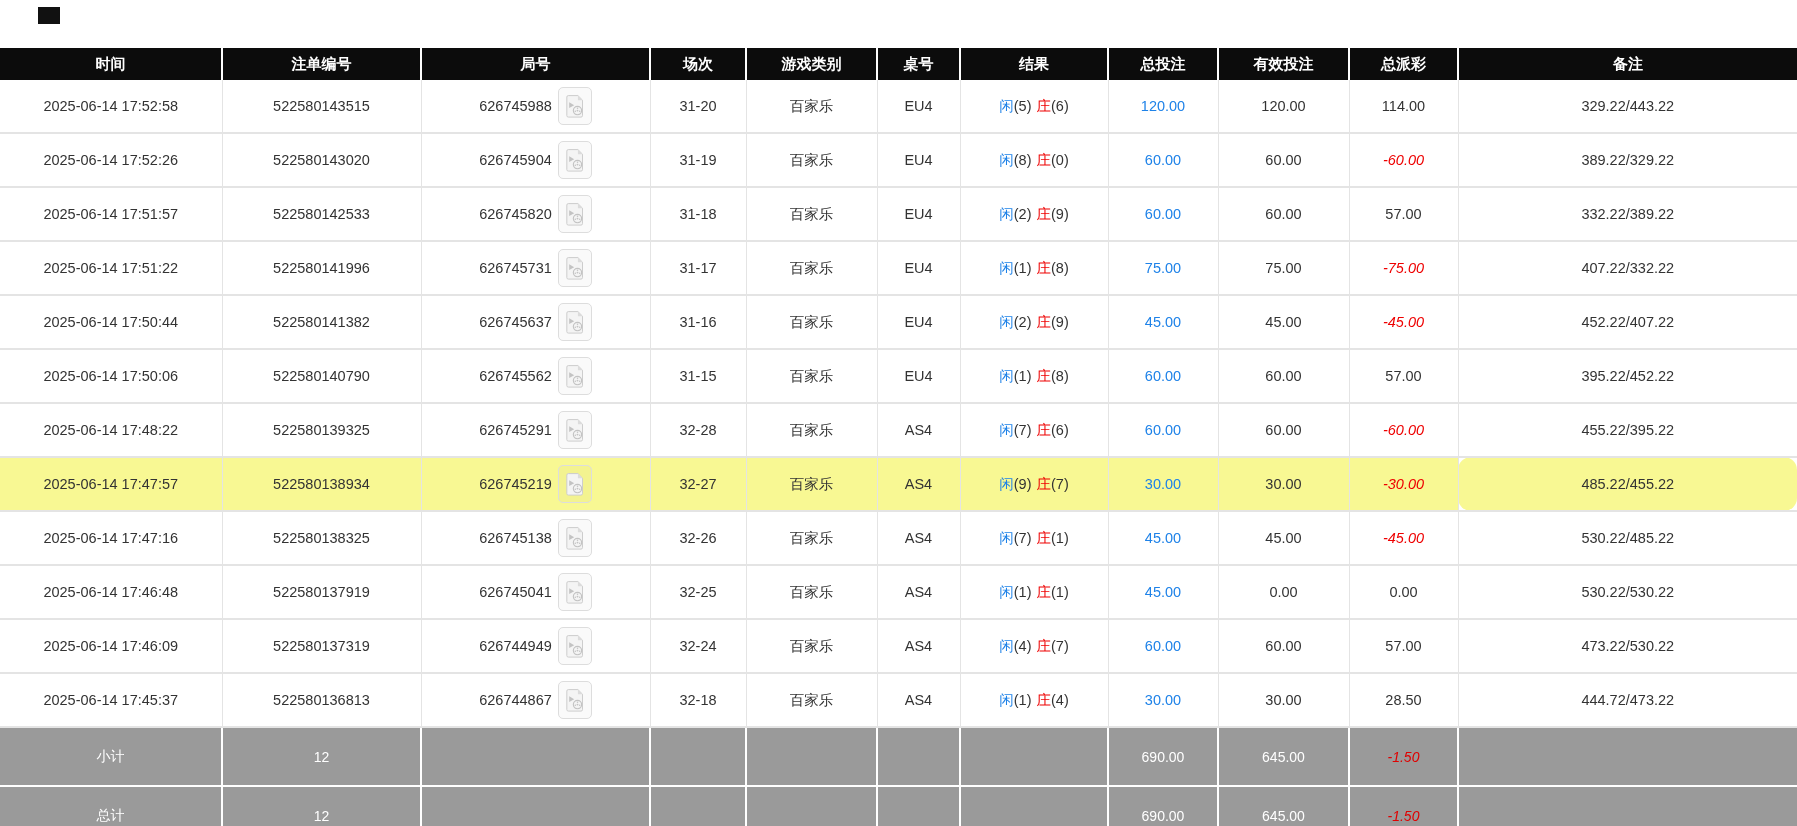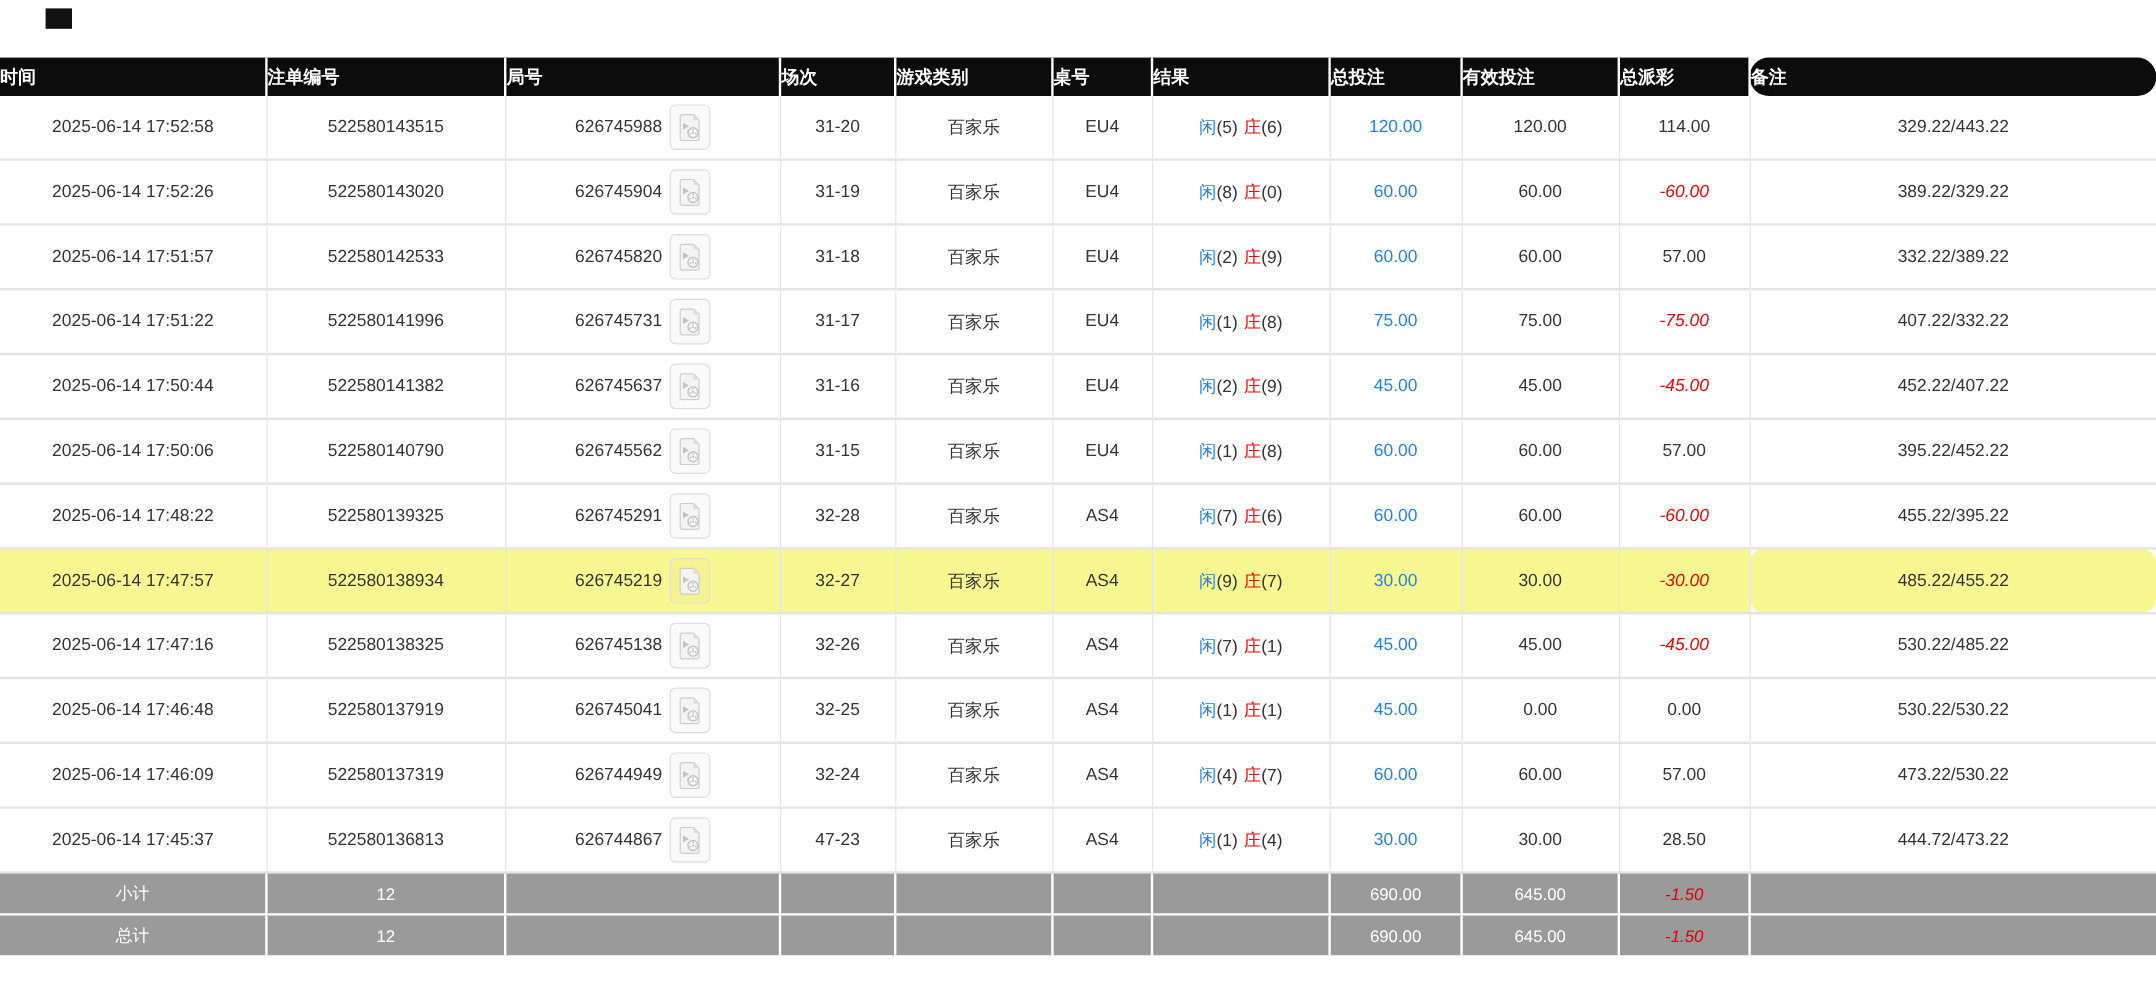--- a/index.html
+++ b/index.html
@@ -7,42 +7,42 @@
     width:1797px; height:826px; background:#ffffff; overflow:hidden; position:relative;
     font-family:"Liberation Sans","DejaVu Sans",sans-serif;
   }
   .top-artifact { position:absolute; left:38px; top:7px; width:22px; height:17px; background:#111; }
   table.bet-table {
     position:absolute; top:48px; left:0; width:1797px;
     border-collapse:collapse; table-layout:fixed;
   }
   thead th {
     background:#0c0c0c; color:#ffffff; font-size:15px; font-weight:bold;
-    height:32px; padding:0; text-align:left; border-right:2px solid #ffffff;
-  }
-  thead th:last-child { border-right:none;border-radius:16px; }
+    height:32px; padding:0; text-align:center; border-right:2px solid #ffffff;
+  }
+  thead th:last-child { border-right:none; }
   tbody td {
     height:52px; padding:0; text-align:center; vertical-align:middle;
     font-size:14.5px; color:#333333; background:#ffffff;
     border-right:1px solid #e4e4e4; border-bottom:2px solid #e4e4e4;
   }
   tbody td:last-child { border-right:none;border-radius:13px; }
   tbody tr.highlight td { background:#f8f893; }
   .blue { color:#1e82e8; }
   .red  { color:#ee0000; }
   td.neg { color:#ee0000;font-style:italic; }
   .result-cell .banker { margin-left:5px; }
   .round-wrap { display:flex; align-items:center; justify-content:center; gap:6px; }
   .video-btn {
     width:34px; height:38px; padding:0; margin:0;
     border:1px solid #dddddd; border-radius:5px; background:rgba(0,0,0,0.02);
     display:inline-flex; align-items:center; justify-content:center; cursor:pointer;
   }
   tfoot td {
-    background:#9a9a9a; color:#ffffff; height:33px; padding:0; text-align:center;
+    background:#9a9a9a; color:#ffffff; height:33px; padding:12px; text-align:center;
     font-size:14px; border-right:2px solid #ffffff; border-top:2px solid #ffffff;
   }
   tfoot td:last-child { border-right:none; }
   tfoot td.neg { color:#e00000; }
 </style>
 </head>
 <body>
 
 <div class="top-artifact"></div>
 
@@ -430,21 +430,21 @@
             <path d="M5 9.5 l6 3.5 -6 3.5 z" fill="#c3c3c3"></path>
             <circle cx="15" cy="19.5" r="5" fill="none" stroke="#c3c3c3" stroke-width="1.4"></circle>
             <circle cx="15" cy="19.5" r="1.1" fill="#c3c3c3"></circle>
             <circle cx="15" cy="16.7" r="0.9" fill="#c3c3c3"></circle>
             <circle cx="12.4" cy="20.4" r="0.9" fill="#c3c3c3"></circle>
             <circle cx="17.6" cy="20.4" r="0.9" fill="#c3c3c3"></circle>
           </svg>
         </button>
       </span>
     </td>
-    <td>47-23</td>
+    <td>32-18</td>
     <td>百家乐</td>
     <td>AS4</td>
     <td class="result-cell">
       <span class="blue">闲</span><span>(1)</span><span class="red banker">庄</span><span>(4)</span>
     </td>
     <td class="blue">30.00</td>
     <td>30.00</td>
     <td>28.50</td>
     <td>444.72/473.22</td>
   </tr>

